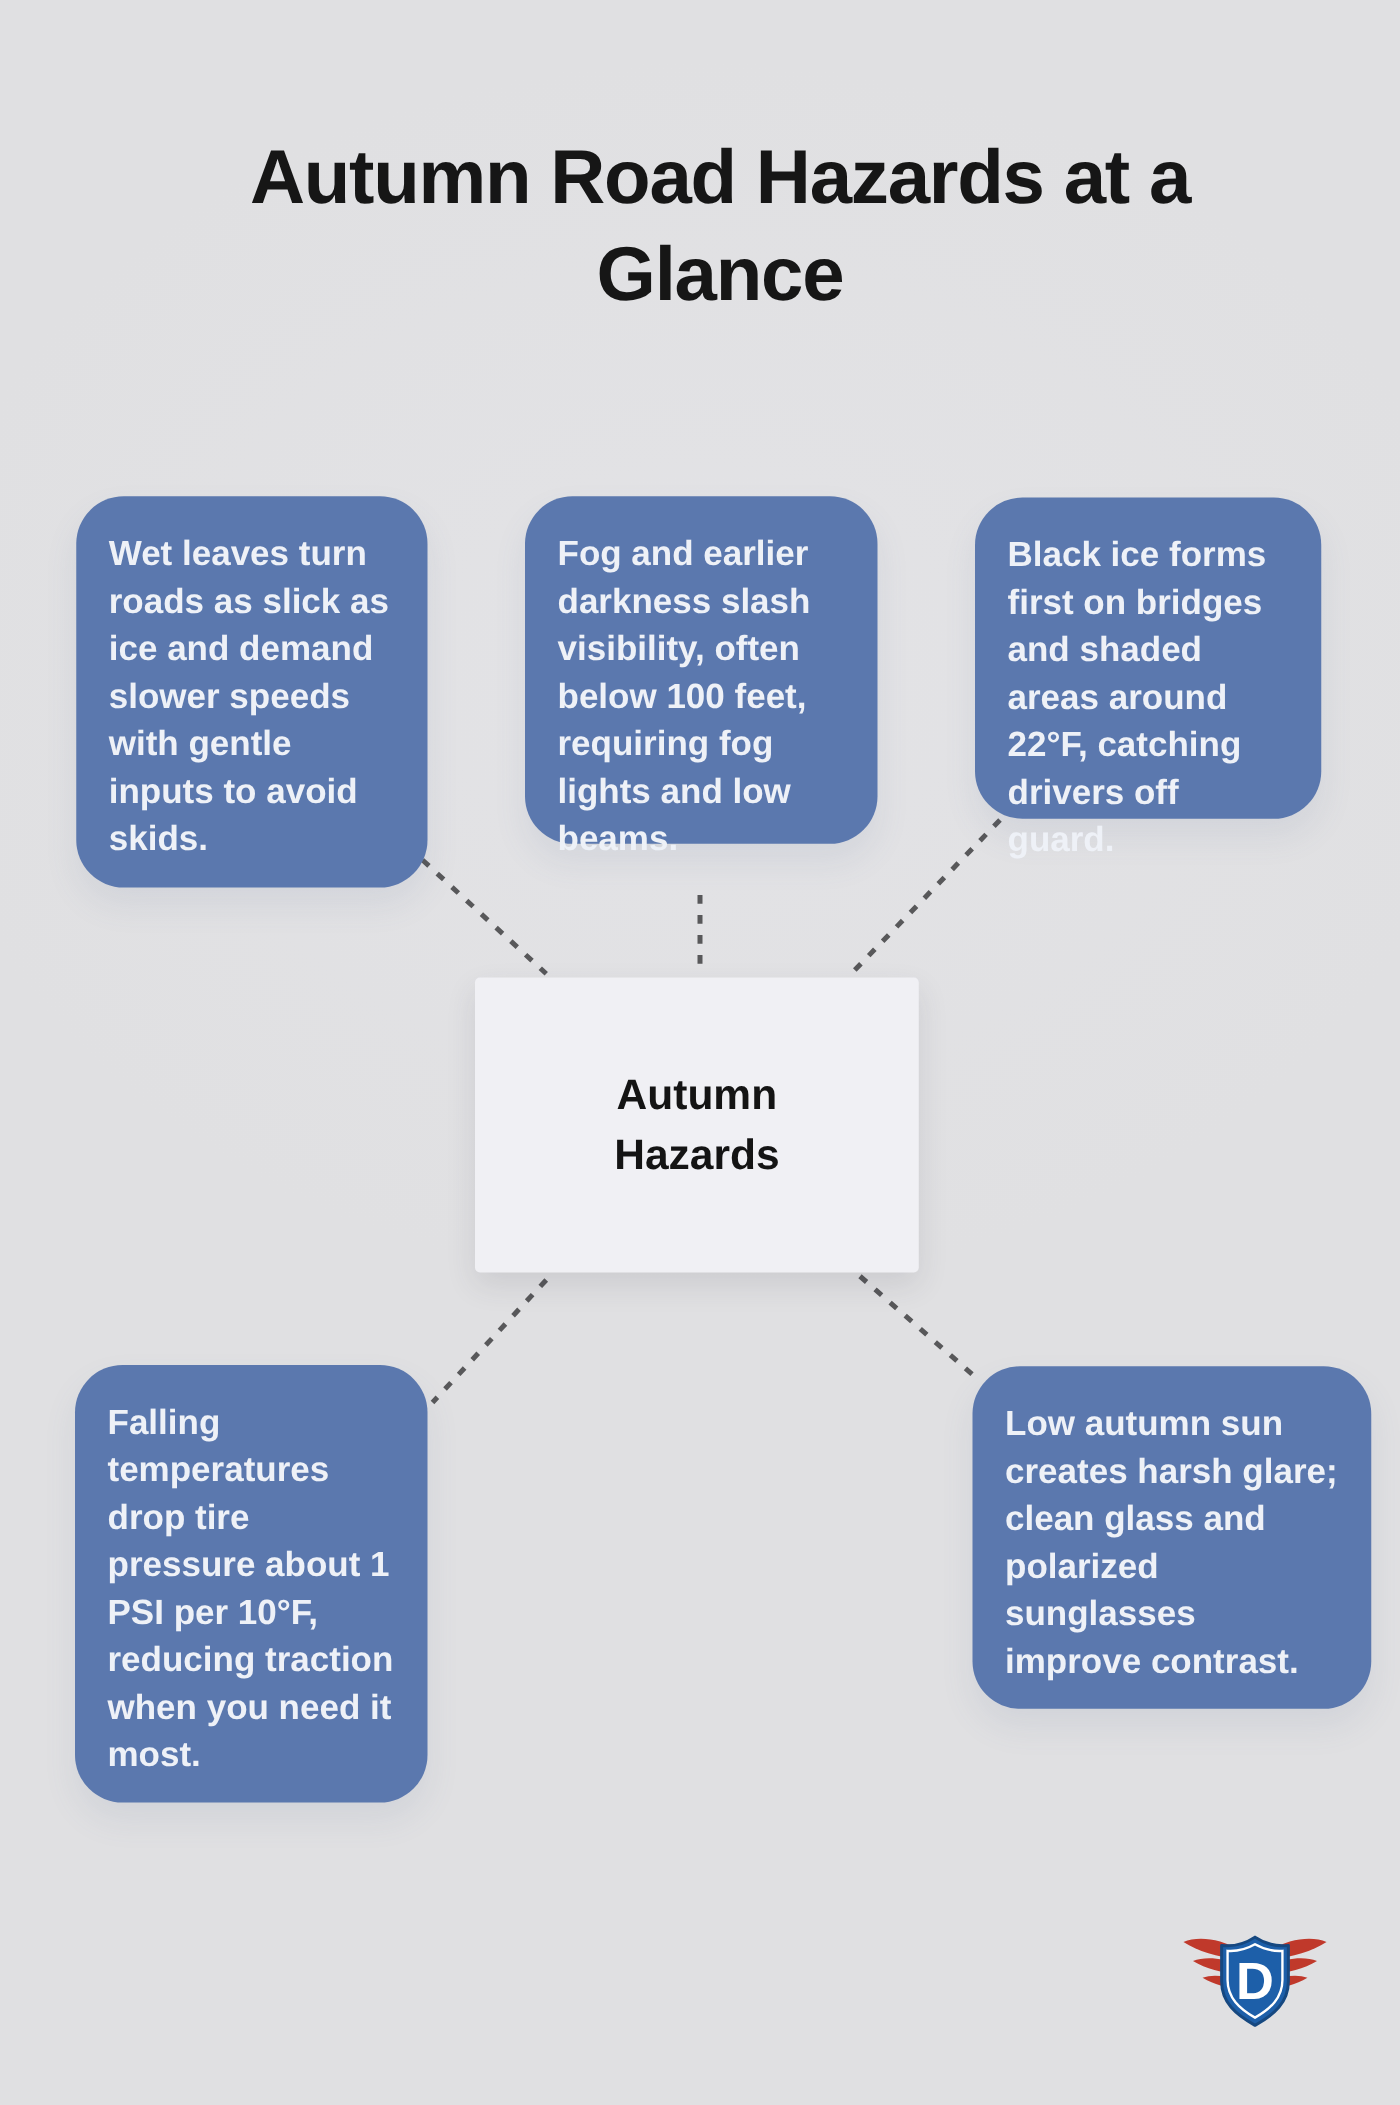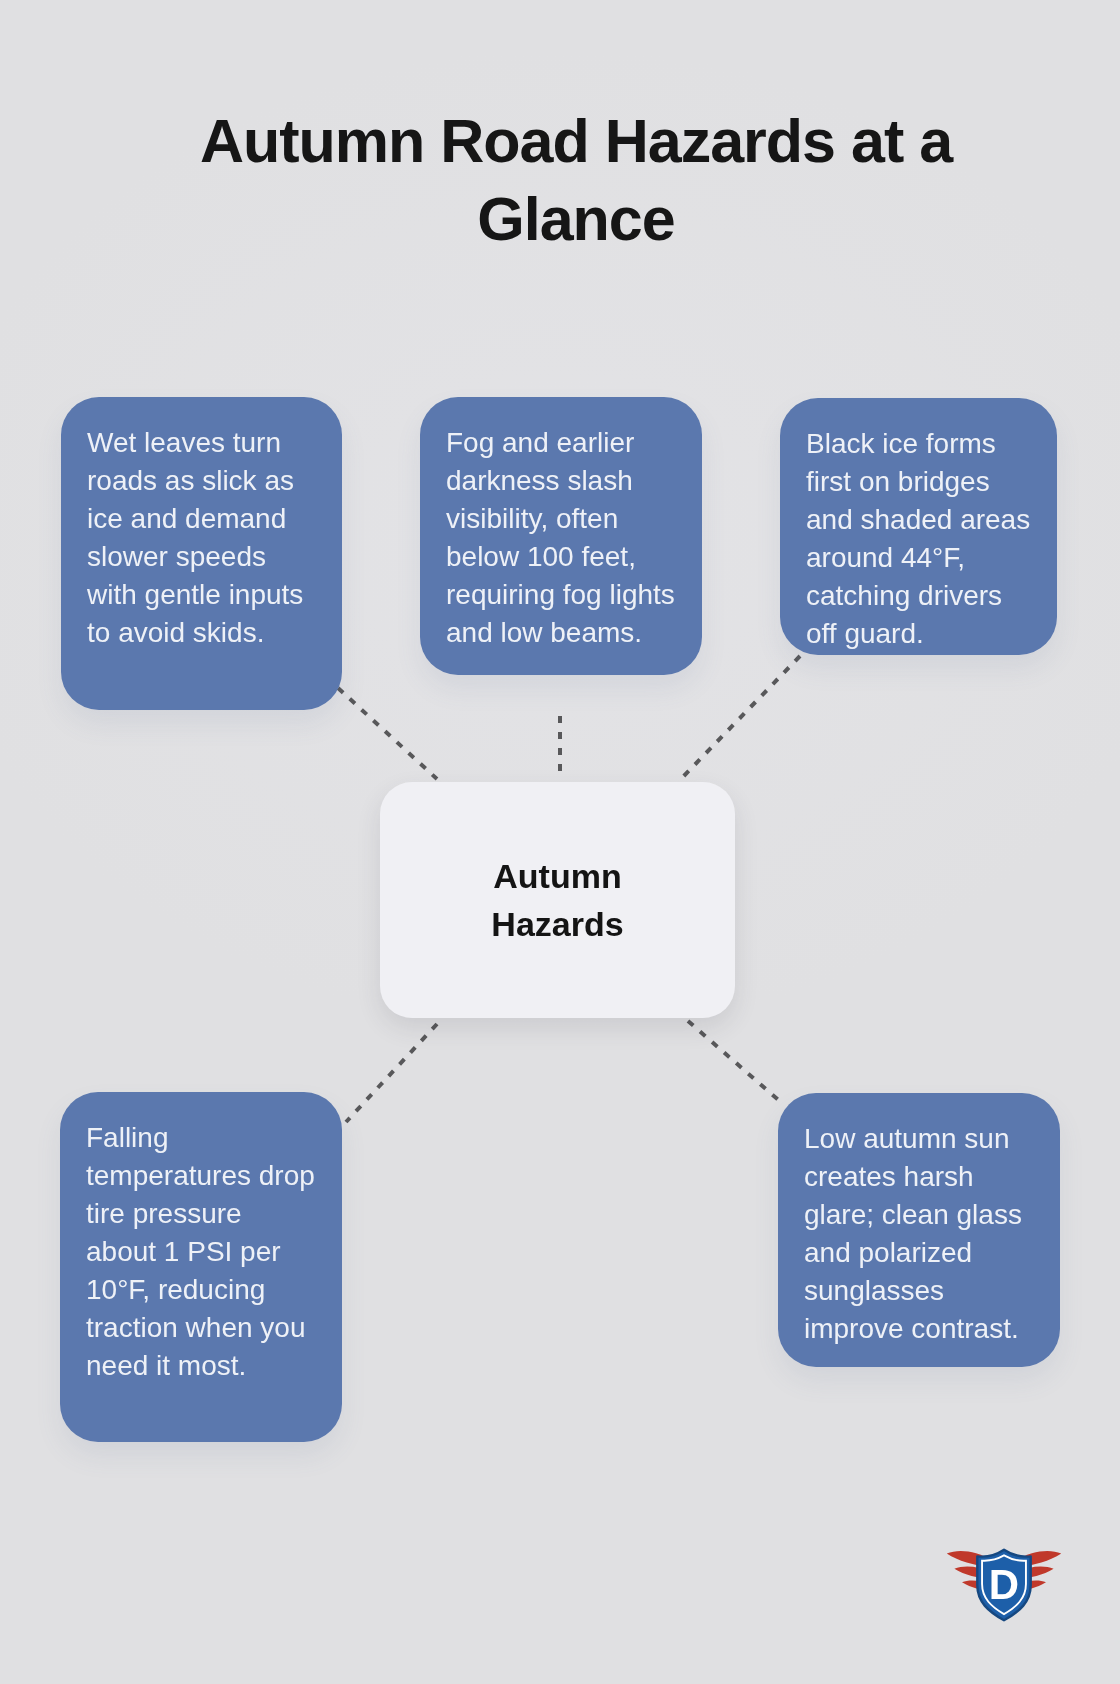--- a/index.html
+++ b/index.html
@@ -37,33 +37,33 @@
     background:var(--hazard-box);
     border-radius:38px;
     box-sizing:border-box;
     padding:27px 26px 18px 26px;
     box-shadow:0 14px 26px rgba(90,110,150,0.10);
   }
   .hazard-box p{
     margin:0;
     font-size:28px;
     line-height:38px;
-    font-weight:400;
+    font-weight:700;
     color:var(--hazard-text);
   }
   .pos-1{left:61px;  top:397px;  width:281px; height:313px;}
   .pos-2{left:420px; top:397px;  width:282px; height:278px;}
   .pos-3{left:780px; top:398px;  width:277px; height:257px;}
   .pos-4{left:60px;  top:1092px; width:282px; height:350px;}
-  .pos-5{left:778px; top:1093px; width:282px; height:274px;}
+  .pos-5{left:778px; top:1093px; width:319px; height:274px;}
   .center-node{
     position:absolute;
     left:380px; top:782px; width:355px; height:236px;
     background:var(--center-box);
-    border-radius:32px;
+    border-radius:4px;
     box-shadow:0 10px 24px rgba(60,60,70,0.12);
     display:flex;
     align-items:center;
     justify-content:center;
   }
   .center-node .label{
     font-size:34px;
     line-height:48px;
     font-weight:700;
     color:var(--center-text);
@@ -98,21 +98,21 @@
 
   <div class="hazard-box pos-1">
     <p>Wet leaves turn roads as slick as ice and demand slower speeds with gentle inputs to avoid skids.</p>
   </div>
 
   <div class="hazard-box pos-2">
     <p>Fog and earlier darkness slash visibility, often below 100 feet, requiring fog lights and low beams.</p>
   </div>
 
   <div class="hazard-box pos-3">
-    <p>Black ice forms first on bridges and shaded areas around 44°F, catching drivers off guard.</p>
+    <p>Black ice forms first on bridges and shaded areas around 22°F, catching drivers off guard.</p>
   </div>
 
   <div class="hazard-box pos-4">
     <p>Falling temperatures drop tire pressure about 1 PSI per 10°F, reducing traction when you need it most.</p>
   </div>
 
   <div class="hazard-box pos-5">
     <p>Low autumn sun creates harsh glare; clean glass and polarized sunglasses improve contrast.</p>
   </div>
 

